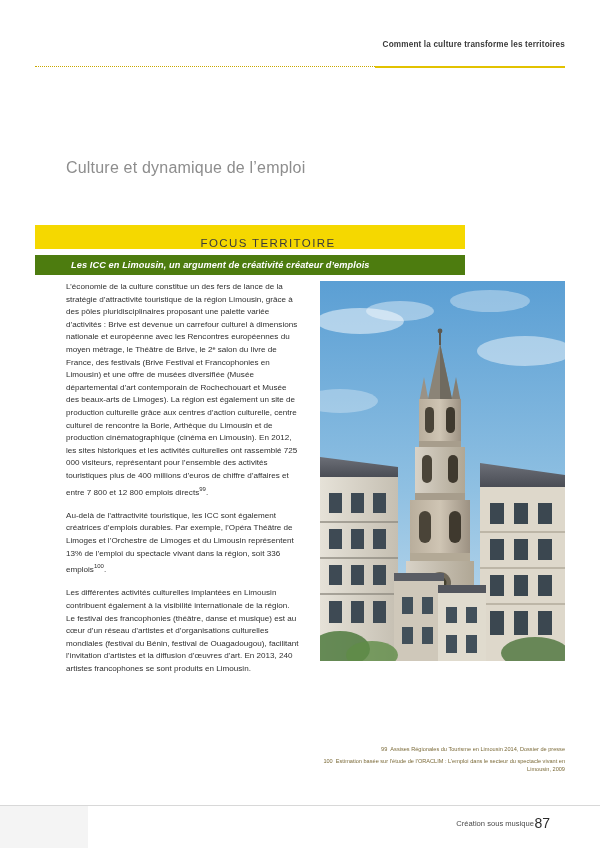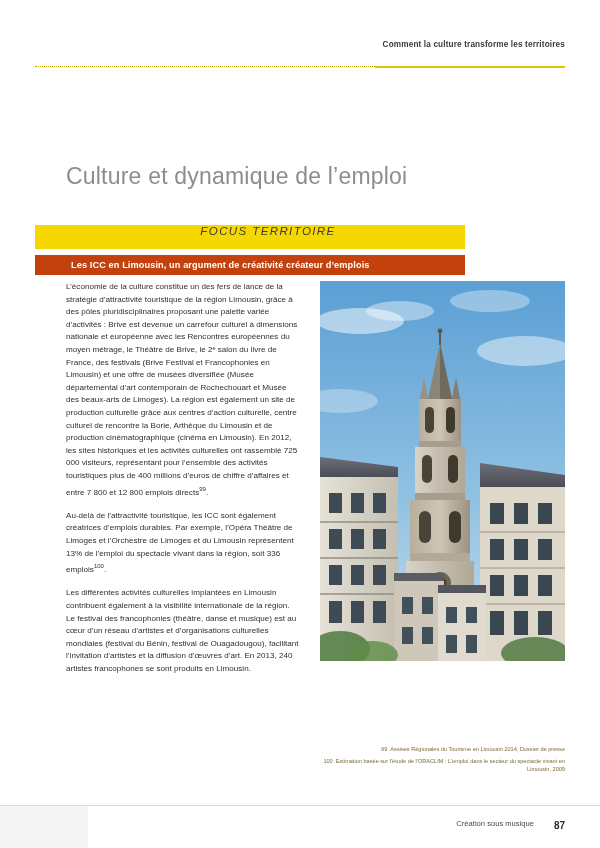--- a/index.html
+++ b/index.html
@@ -47,21 +47,21 @@
     width: 190px;
     height: 1.5px;
     background: #e2c200;
   }
 
   
   .page-title {
     position: absolute;
     top: 148px;
     left: 66px;
-    font-size: 23px;
+    font-size: 16px;
     font-weight: normal;
     color: #8d8d8d;
     letter-spacing: 0.2px;
   }
 
   
   .focus-wrap {
     position: absolute;
     top: 225px;
     left: 35px;
@@ -74,36 +74,36 @@
     align-items: stretch;
   }
   .focus-bar-left {
     width: 36px;
     background: #f5d800;
   }
   .focus-bar-body {
     flex: 1;
     background: #f5d800;
     display: flex;
-    align-items: flex-start;
+    align-items: flex-end;
     justify-content: center;
-    font-style: italic;
   }
   .focus-bar-body span {
     font-size: 11.5px;
     color: #3b3b3b;
     letter-spacing: 1.4px;
   }
   .subtitle-bar {
     margin-top: 6px;
-    background: #c2410c;
+    background: #4d7c0f;
     height: 20px;
     display: flex;
     align-items: center;
     padding-left: 36px;
+    font-style: italic;
   }
   .subtitle-bar span {
     color: #ffffff;
     font-size: 9.2px;
     font-weight: bold;
     letter-spacing: 0.1px;
   }
 
   
   .body-col {
@@ -169,23 +169,23 @@
   .footer-text {
     position: absolute;
     bottom: 20px;
     right: 66px;
     font-size: 7.6px;
     color: #4a4a4a;
   }
   .page-num {
     position: absolute;
     bottom: 17px;
-    right: 35px;
-    font-size: 10px;
-    font-weight: bold;
+    right: 50px;
+    font-size: 14px;
+    font-weight: normal;
     color: #2b2b2b;
   }
 </style>
 </head>
 <body>
 
 <div class="page">
 
   <div class="running-head">Comment la culture transforme les territoires</div>
   <div class="header-rule"></div>

